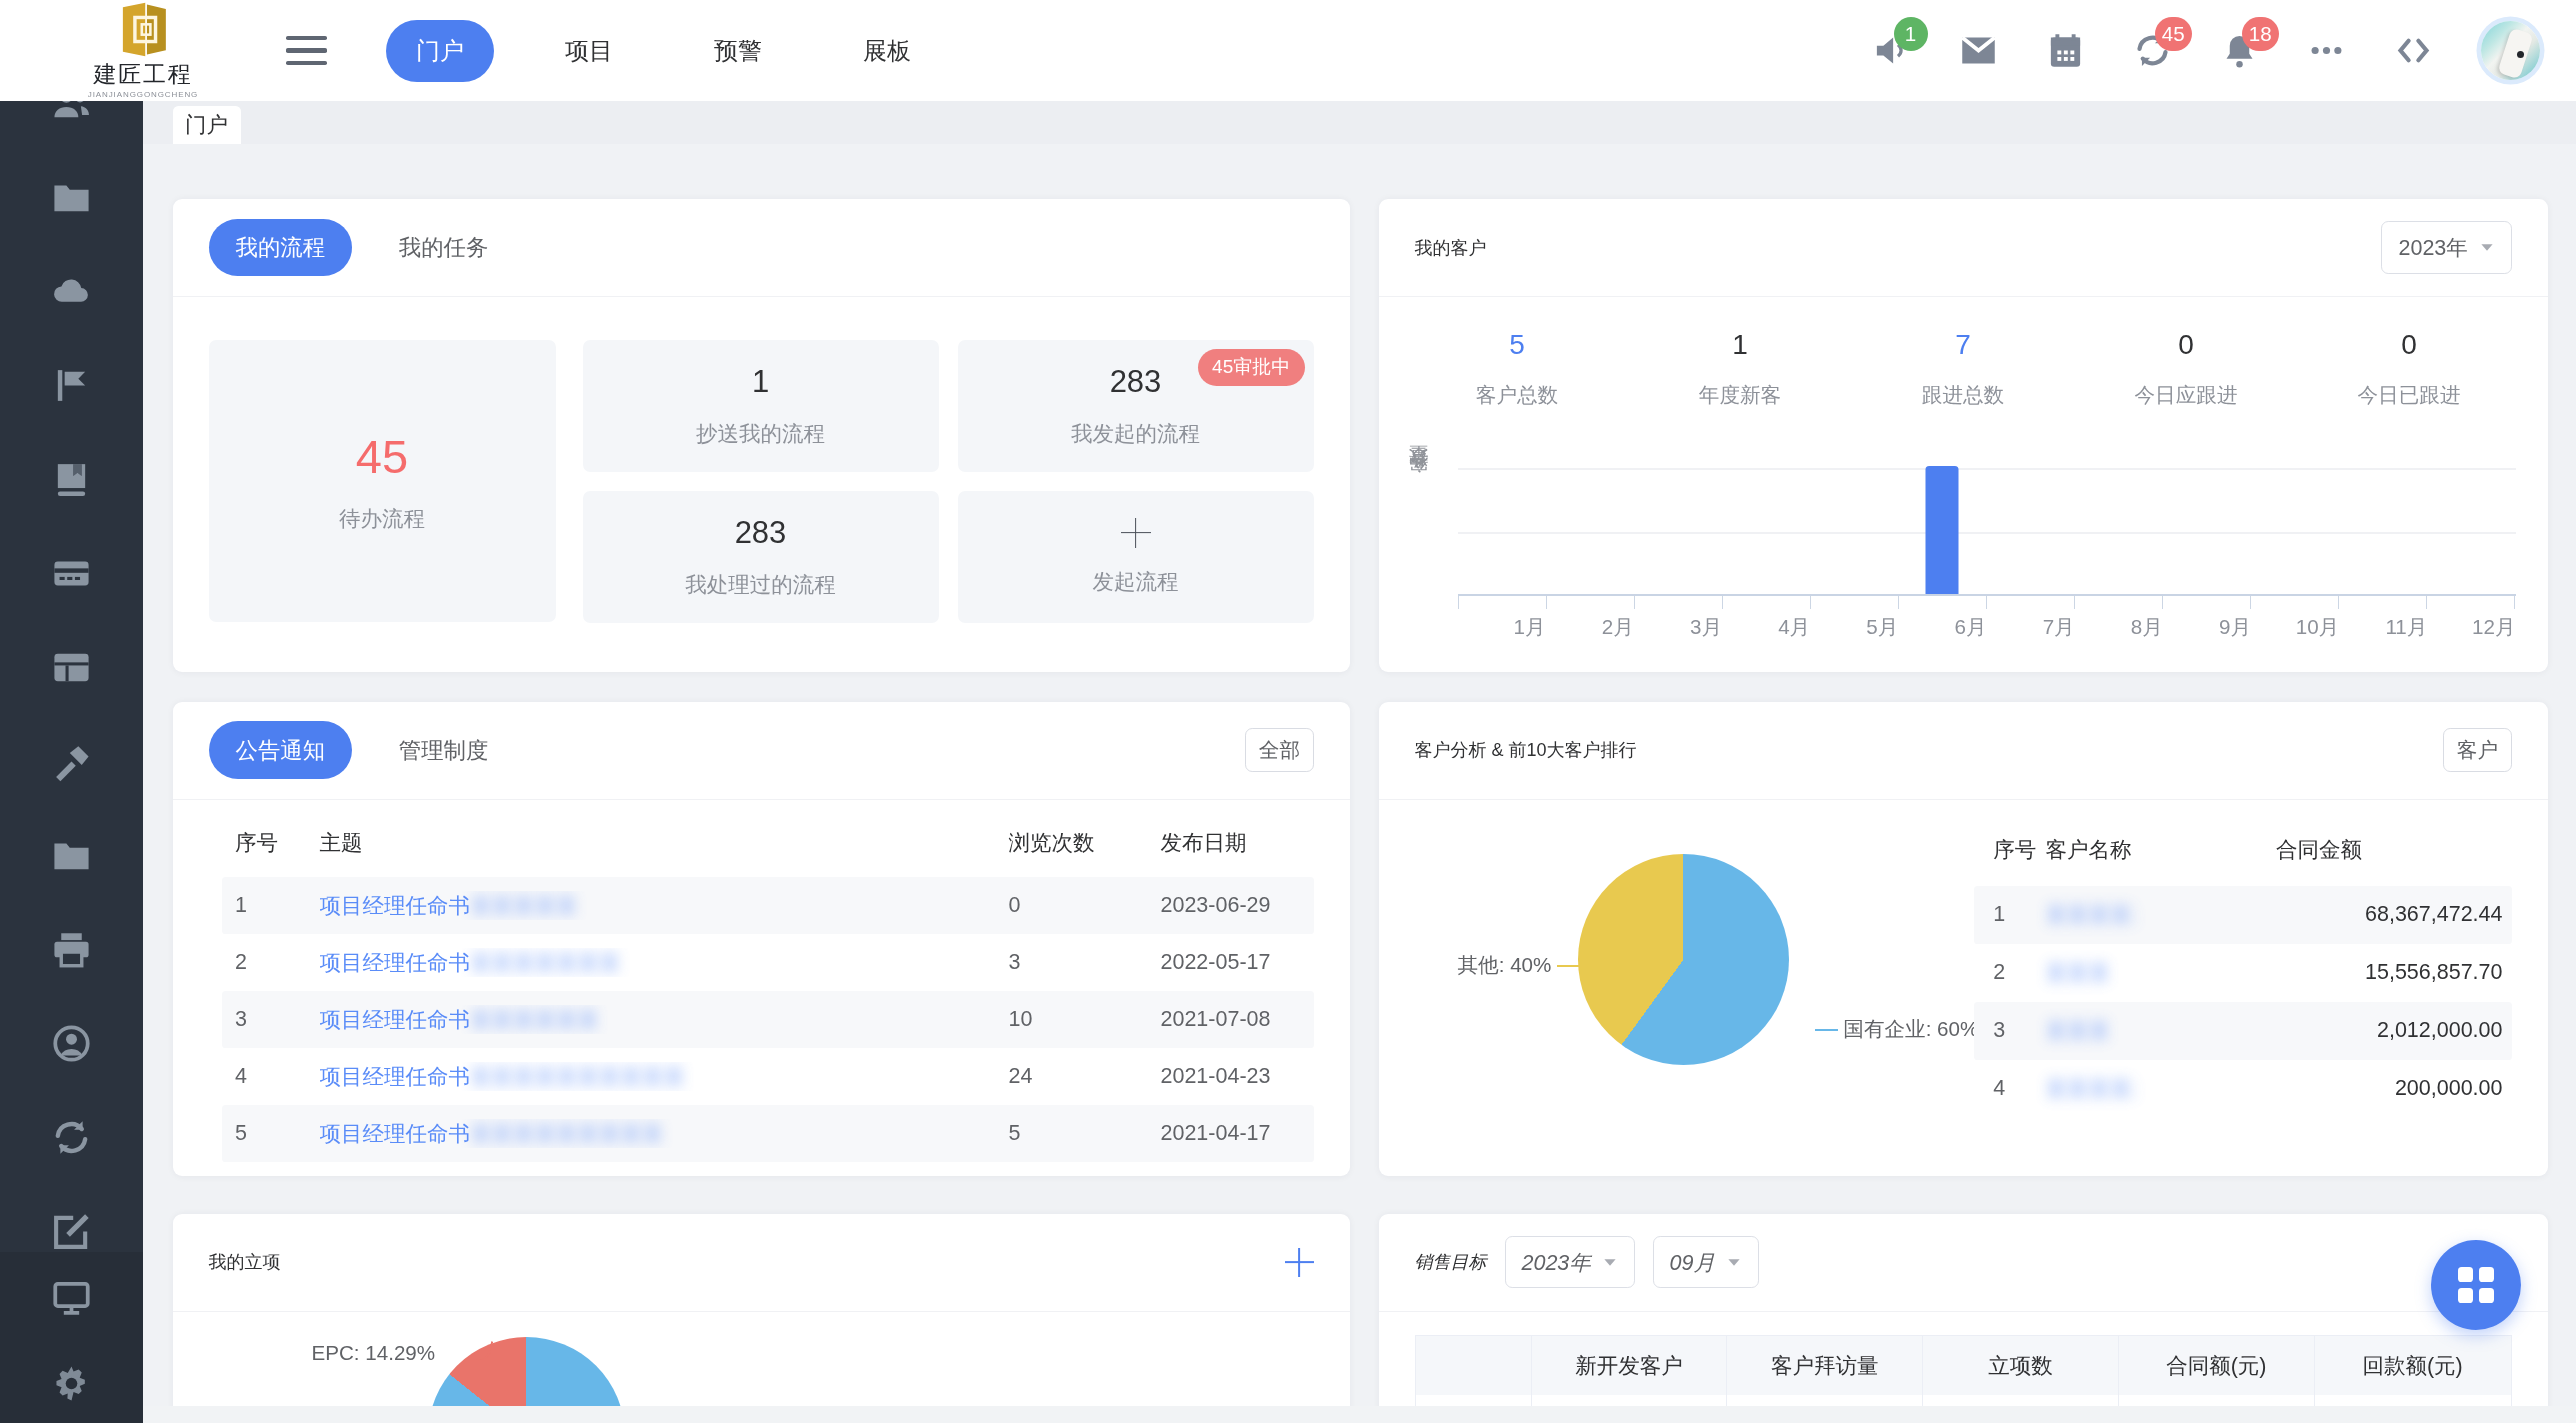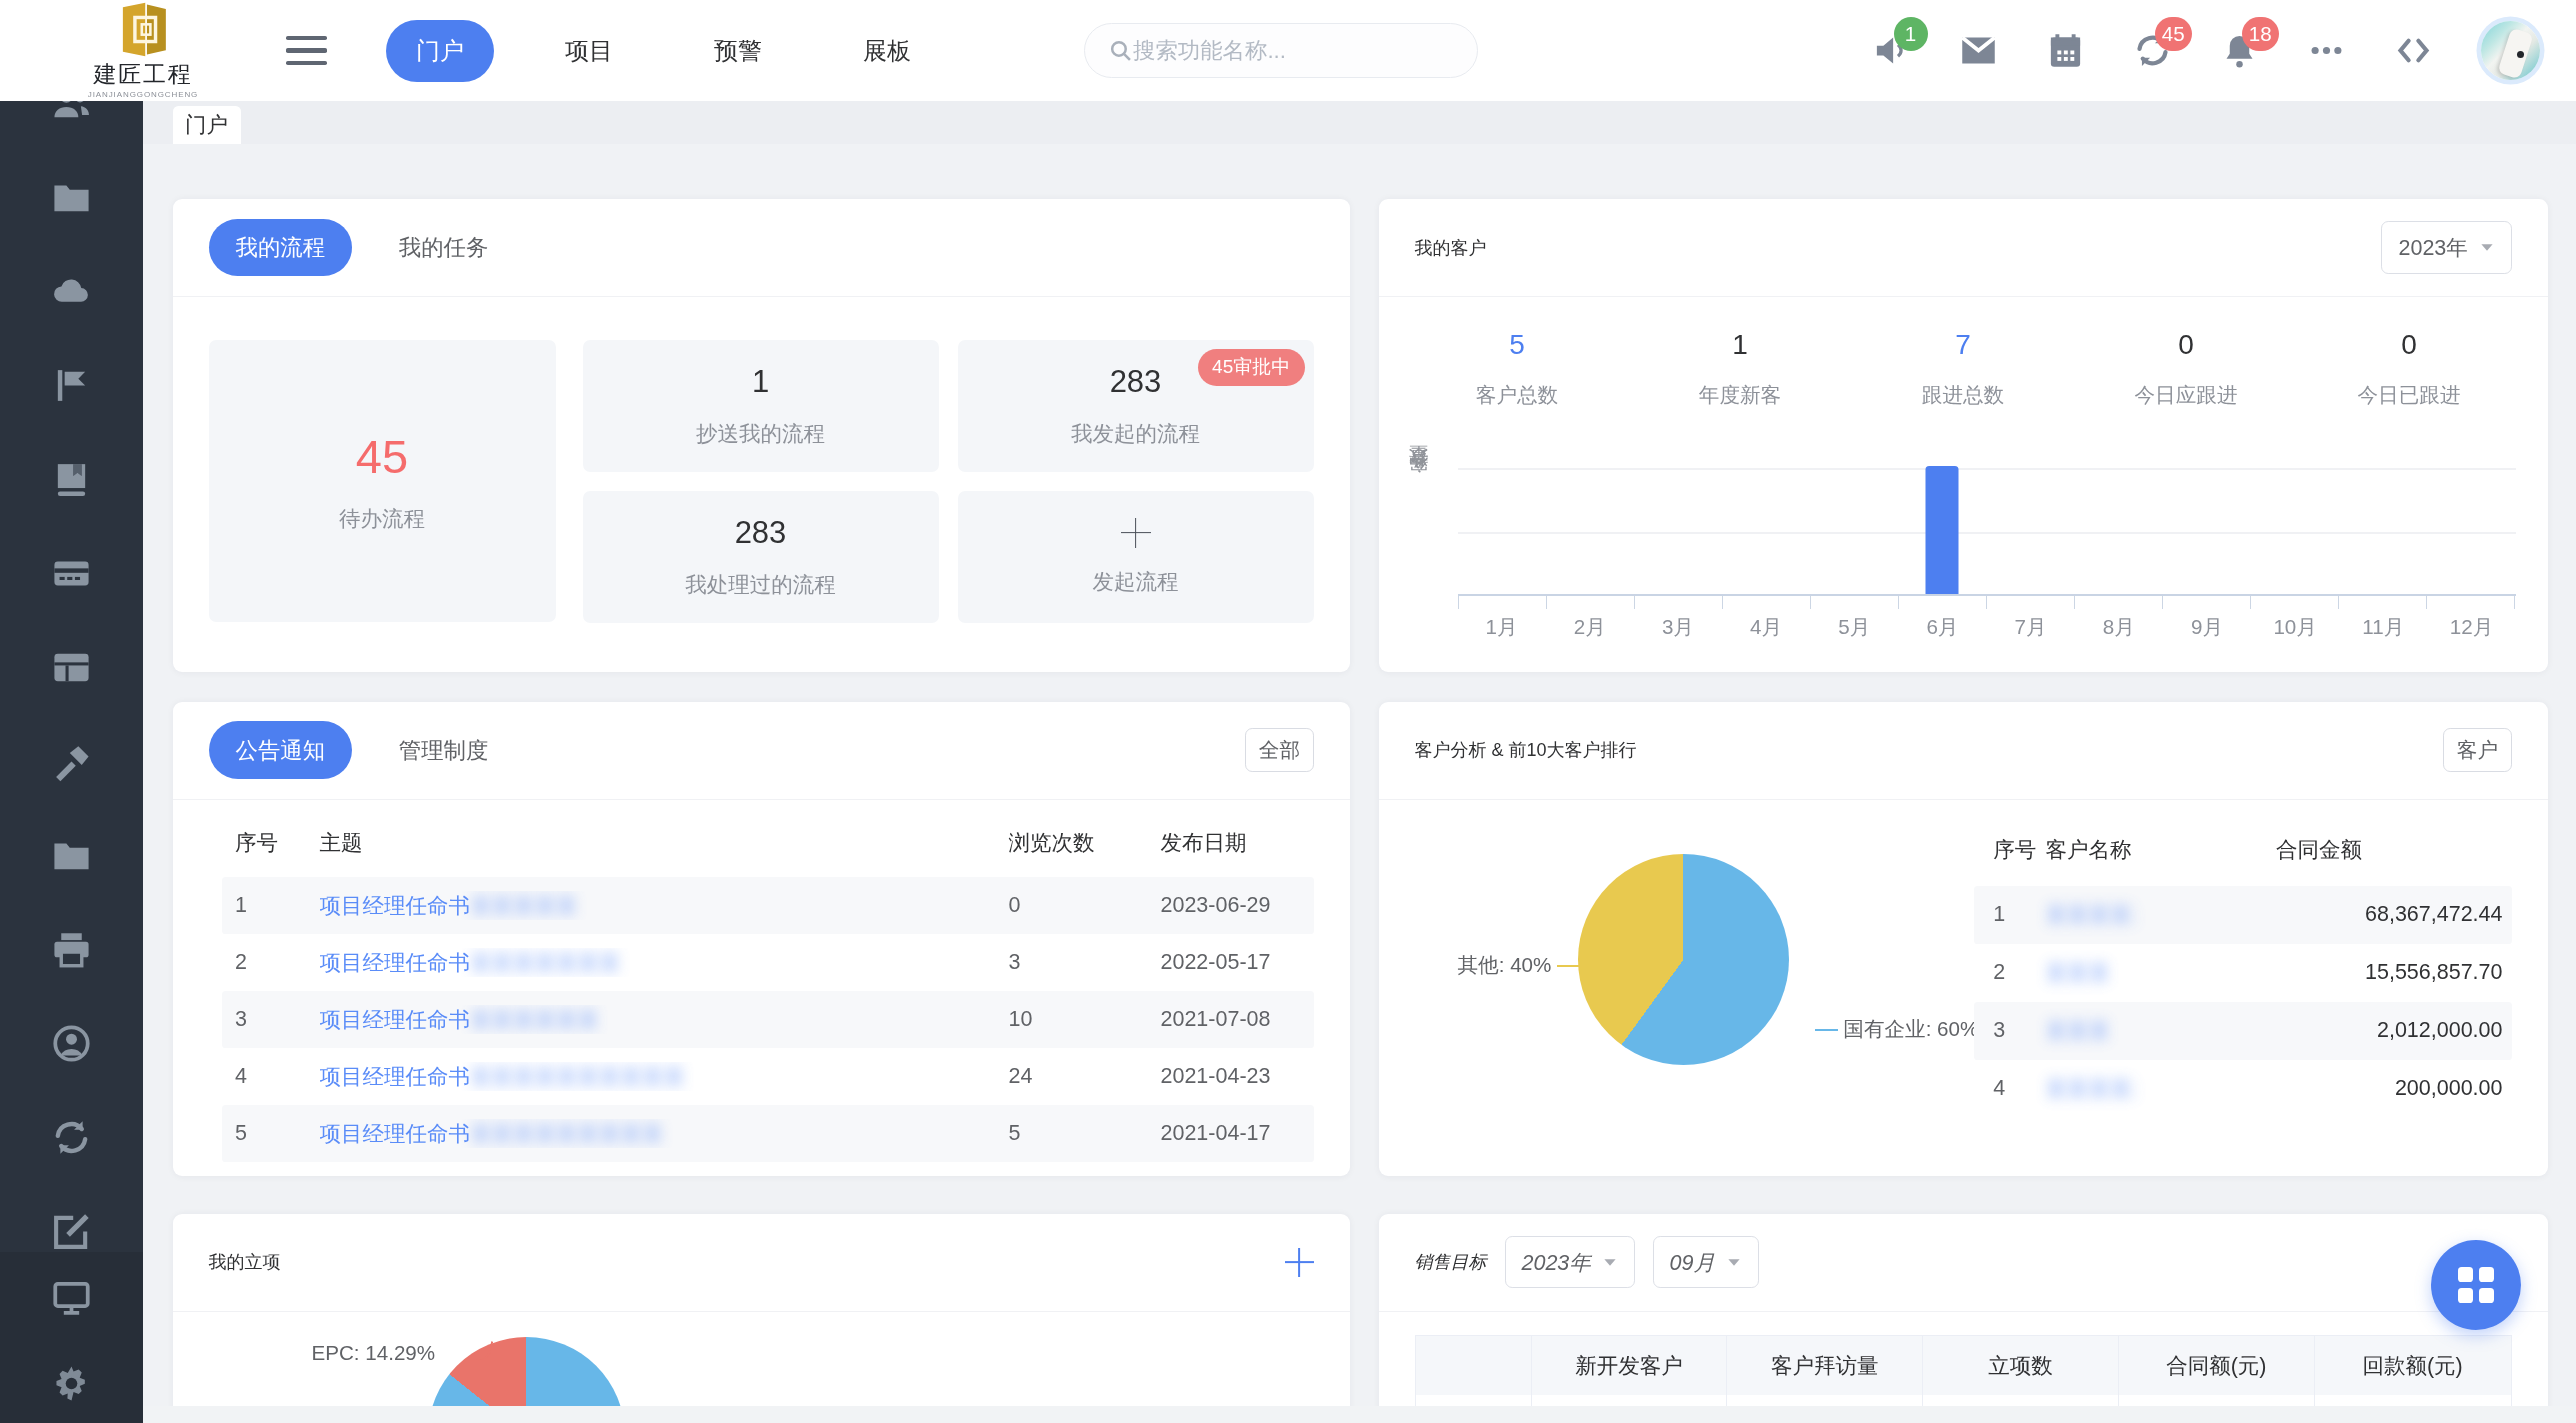--- a/index.html
+++ b/index.html
@@ -136,21 +136,21 @@
   .bars { position:absolute; inset:0; display:flex; }
   .bar-slot { flex:1; position:relative; }
   .bar-slot .bar {
     position:absolute; bottom:0; left:50%; transform:translateX(-50%); width:33px;
     background:#4d7ff0; border-radius:3.6px 3.6px 0 0;
   }
   .ticks { position:absolute; left:0; right:0; top:128px; height:12.5px; display:flex; }
   .ticks i { flex:1; border-right:1.8px solid #ccd6e4; }
   .ticks i:first-child { border-left:1.8px solid #ccd6e4; }
   .month-labels { position:absolute; left:0; right:0; top:145px; display:flex; }
-  .month-labels span { flex:1; text-align:center; font-size:20.6px; color:#8d9199; }
+  .month-labels span { flex:1; text-align:right; font-size:20.6px; color:#8d9199; }
   
   #card-announce { height:474px; }
   .ann-table { padding:9px 36px 0 49px; }
   .ann-row { display:grid; grid-template-columns:98px 689px 152px 1fr; align-items:center; height:57px; }
   .ann-row.head { height:68px; font-weight:bold; }
   .ann-row.head span { font-size:21.5px; color:#303133; font-weight:500;}
   .ann-row.shade { background:#f7f8fa; border-radius:3.6px;}
   .ann-no { font-size:21.5px; color:#606266; padding-left:13.4px;}
   .ann-subject { font-size:21.5px; color:#5a8cf8; cursor:pointer; display:flex; align-items:center; overflow:hidden; white-space:nowrap;}
   .ann-views { font-size:21.5px; color:#606266; }
@@ -224,27 +224,20 @@
   <div class="hamburger">
       <span></span>
       <span></span>
       <span></span>
     </div>
   <div class="nav">
     <div class="nav-item active">门户</div>
     <div class="nav-item">项目</div>
     <div class="nav-item">预警</div>
     <div class="nav-item">展板</div>
-  </div>
-  <div class="search-box">
-    <svg width="27" height="27" viewBox="0 0 24 24" fill="none" stroke="#a9b0ba" stroke-width="2.4">
-      <circle cx="10.5" cy="10.5" r="6.5"></circle>
-        <line x1="15.5" y1="15.5" x2="21" y2="21"></line>
-    </svg>
-    <input type="text" placeholder="搜索功能名称..." style="">
   </div>
   <div class="header-right">
     <div class="hicon">
       <svg viewBox="0 0 24 24" fill="currentColor">
           <path d="M3 9v6h4l6 5V4L7 9H3z"></path>
           <path d="M16 8.5c1.2 1 1.9 2.1 1.9 3.5s-.7 2.5-1.9 3.5" fill="none" stroke="currentColor" stroke-width="2"></path>
         </svg>
       <span class="badge green">1</span>
     </div>
     <div class="hicon">

